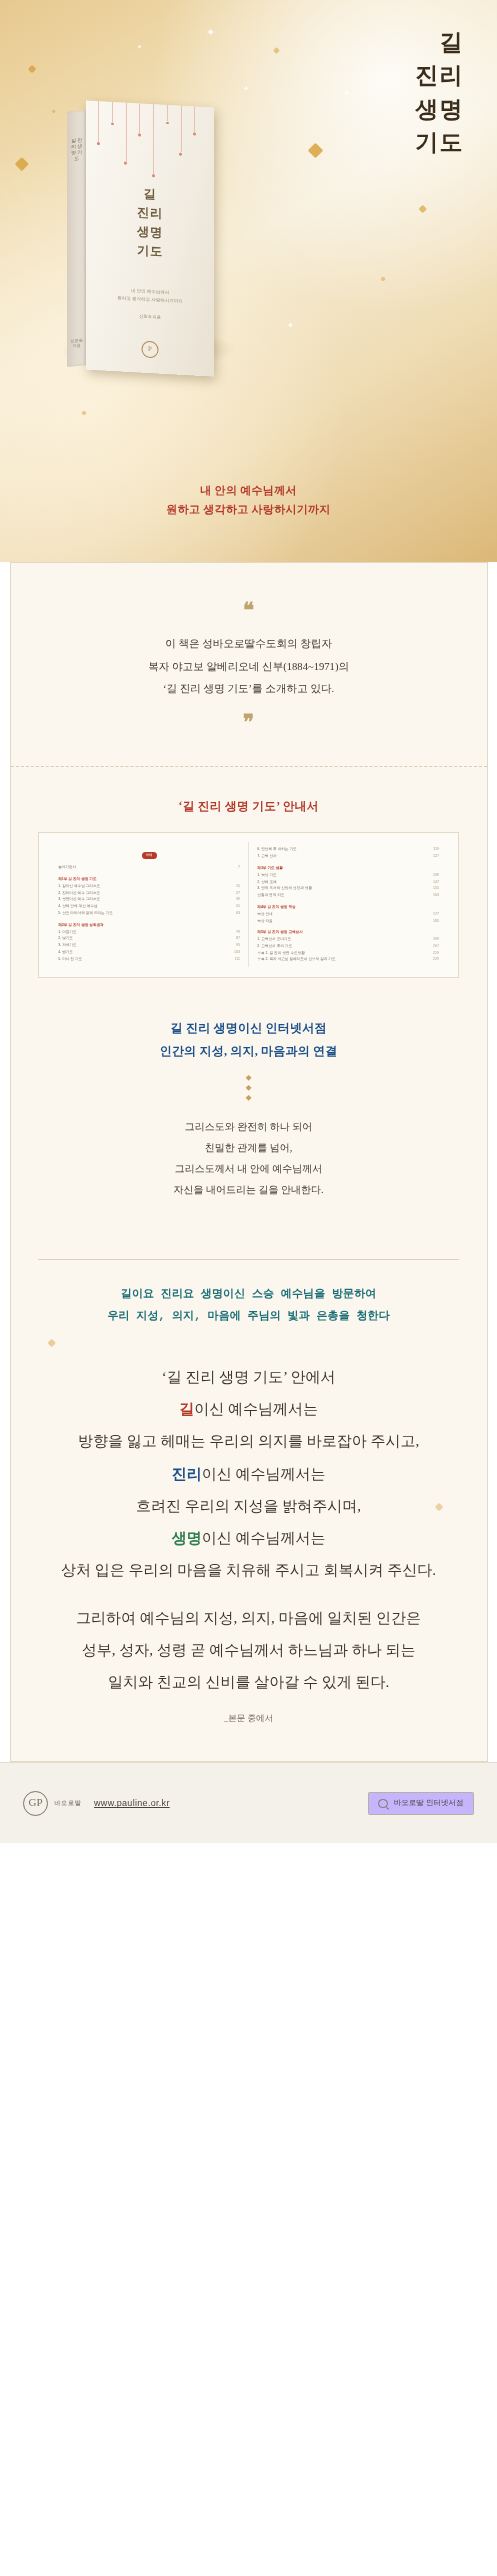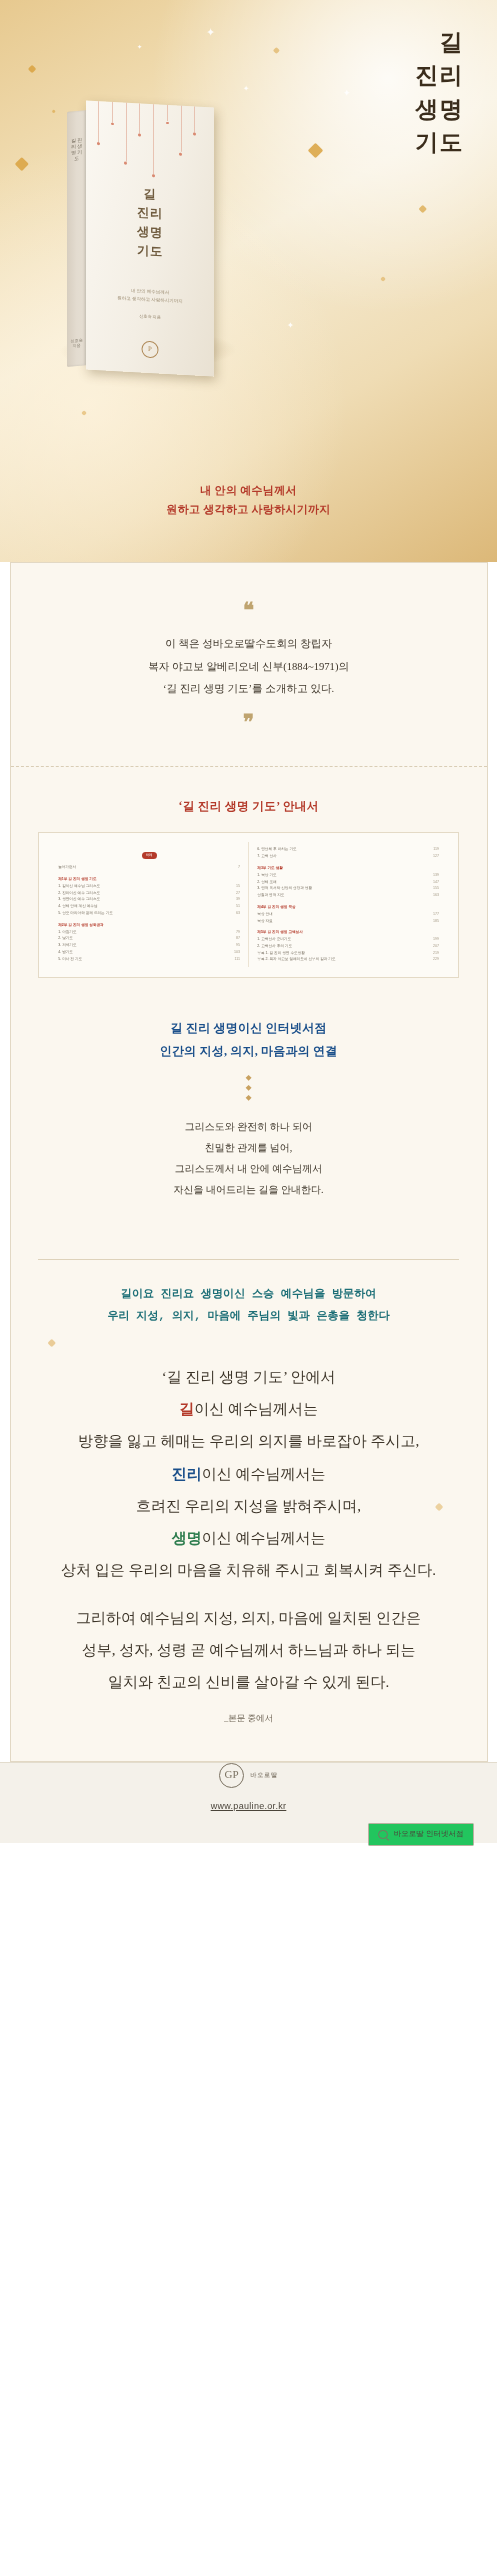--- a/index.html
+++ b/index.html
@@ -118,31 +118,31 @@
   .closing{padding:27.4px 27.4px 36px;text-align:center;position:relative;}
   .closing p{font-family:"Liberation Serif", serif;color:#3c3428;font-size:15px;line-height:2.15;margin:0 0 15px;}
   .kw-red{color:#b43a2a;font-weight:700;}
   .kw-blue{color:#1a4f8a;font-weight:700;}
   .kw-green{color:#2e7d4f;font-weight:700;}
   .src{font-family:"Liberation Serif", serif;color:#6f6657;font-size:8.6px;margin-top:4.1px;}
 
   
   .footer{
     position:relative;width:497px;height:81px;background:#f4f1ea;border-top:0.7px solid #e2dccd;
-    display:flex;align-items:center;padding:0 23px;box-sizing:border-box;gap:12.3px;flex-direction:column;
+    display:flex;align-items:center;padding:0 23px;box-sizing:border-box;gap:12.3px;
   }
   .f-logo{display:flex;align-items:center;gap:6.2px;}
   .f-mark{
     width:23px;height:23px;border-radius:50%;border:1.1px solid #7c7363;color:#7c7363;
     font-family:"Liberation Serif", serif;font-size:11px;line-height:21px;text-align:center;
   }
   .f-name{font-size:6.2px;color:#6f6657;letter-spacing:0.7px;}
   .f-url{font-size:9px;color:#4a443a;letter-spacing:0.3px;}
   .f-btn{
-    margin-left:auto;display:flex;align-items:center;gap:6px;border:0.7px solid #b9b1a0;background:#22c55e;
+    margin-left:auto;display:flex;align-items:center;gap:6px;border:0.7px solid #b9b1a0;background:#c4b5fd;
     padding:5.5px 9.6px;font-size:7.5px;color:#4a443a;border-radius:1.4px;
   }
   .f-search{width:7.5px;height:7.5px;border:1.1px solid #7c7363;border-radius:50%;position:relative;display:inline-block;}
   .f-search:after{content:"";position:absolute;right:-2.7px;bottom:-2.1px;width:3.4px;height:1.1px;background:#7c7363;transform:rotate(45deg);}
 </style>
 </head>
 <body>
 
 <div class="page">
 

